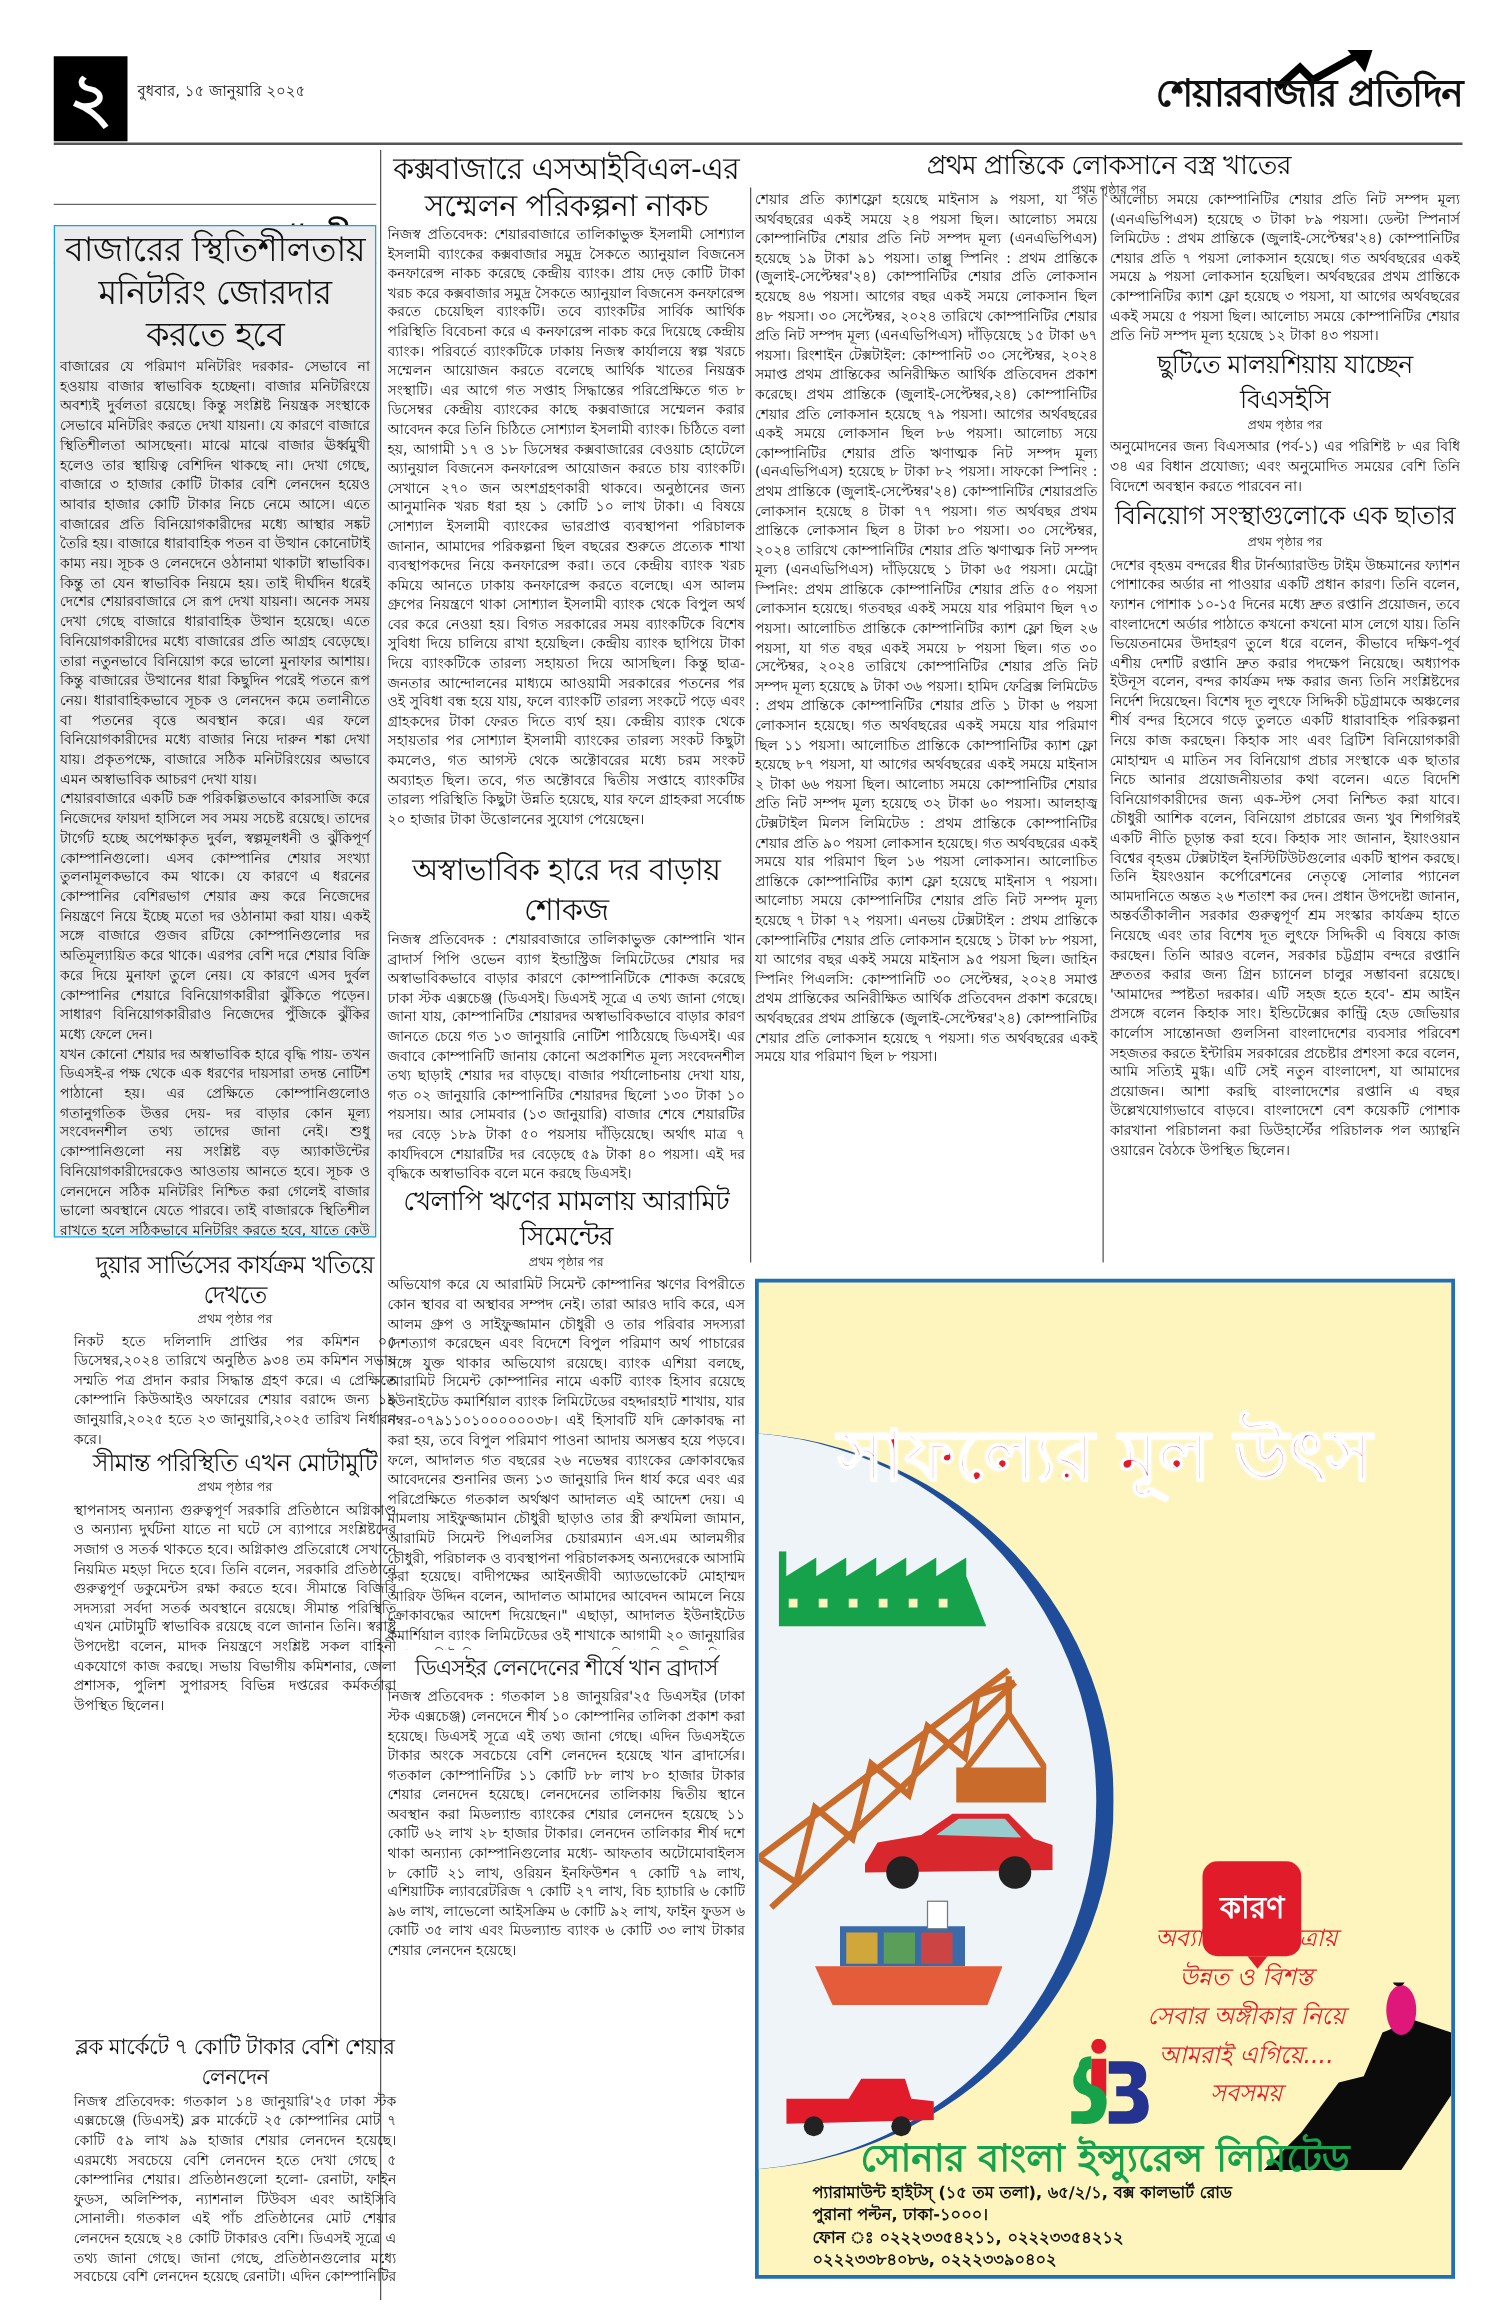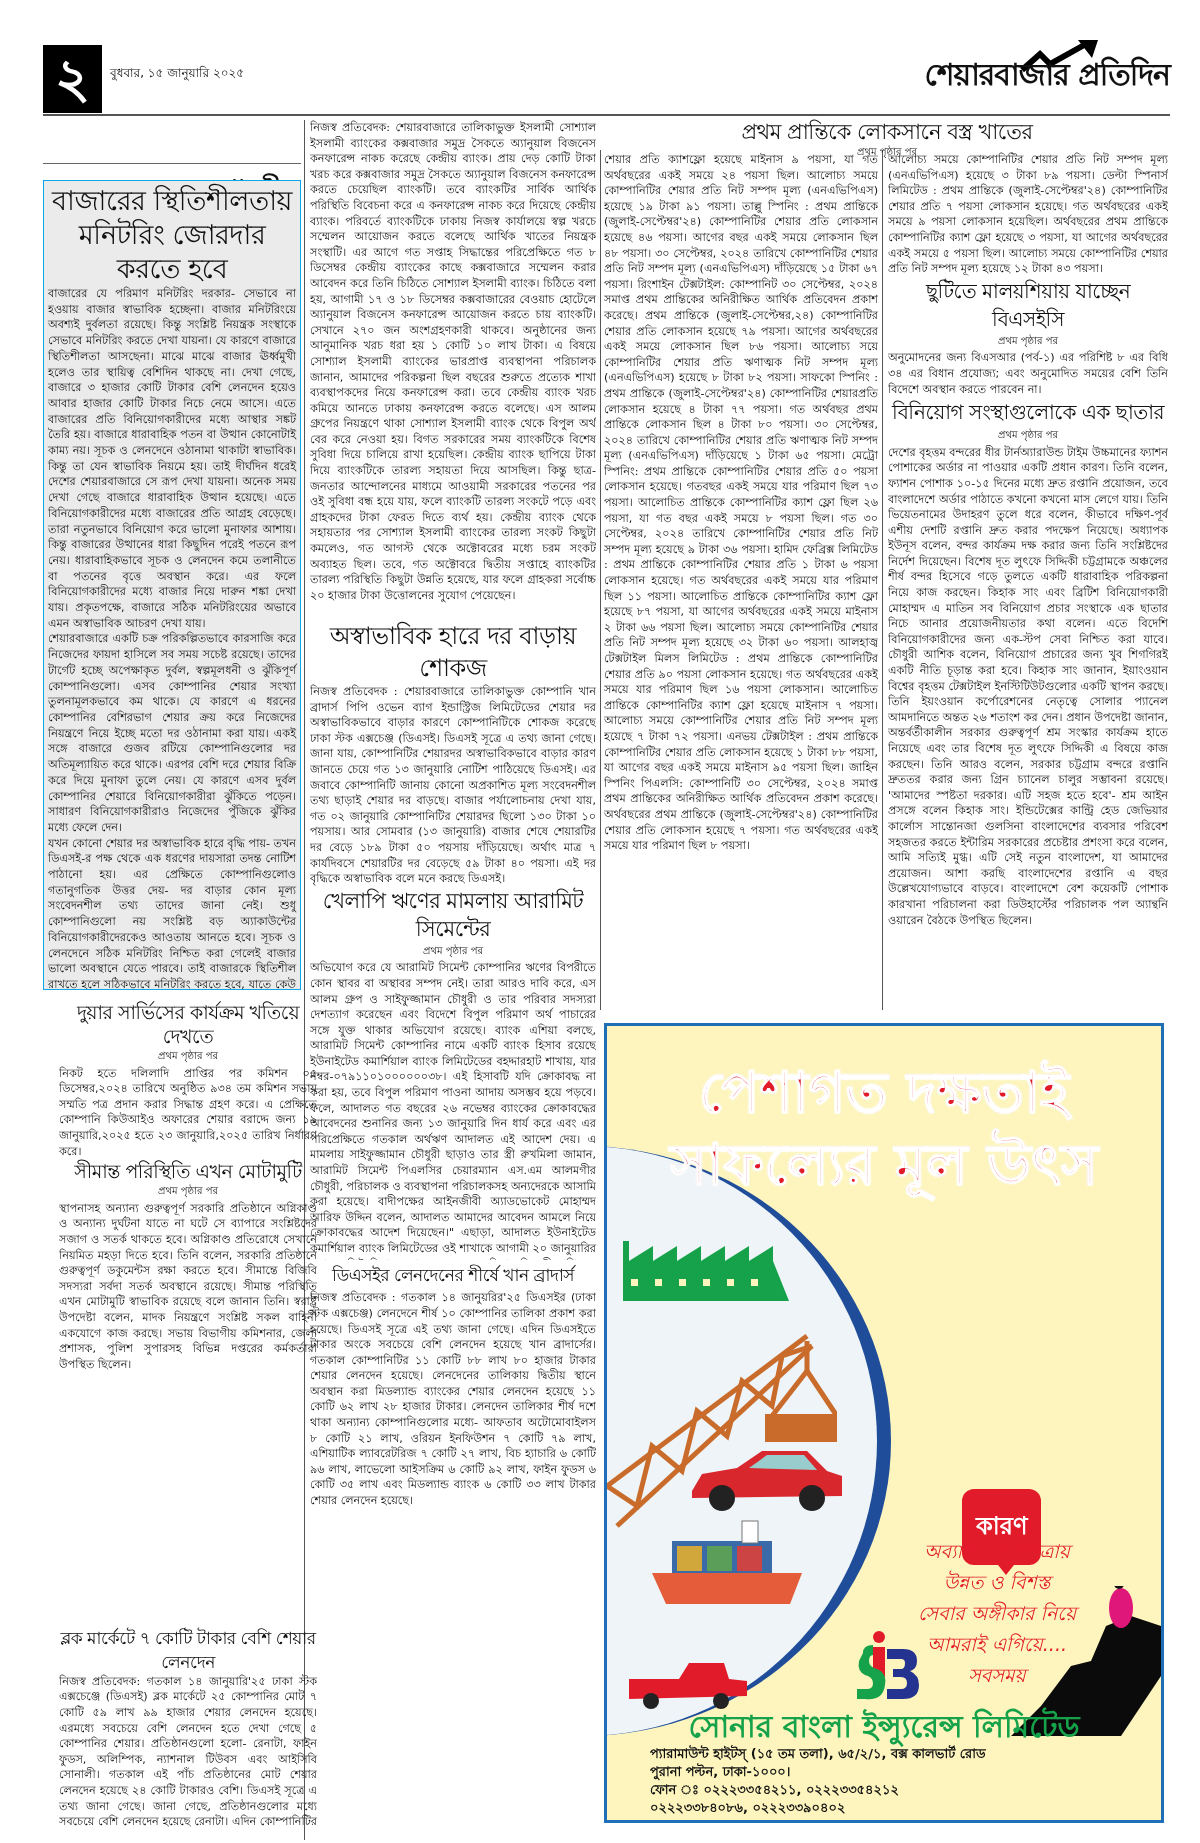--- a/index.html
+++ b/index.html
@@ -78,20 +78,21 @@
     <p style="height:425px;overflow:hidden">স্থাপনাসহ অন্যান্য গুরুত্বপূর্ণ সরকারি প্রতিষ্ঠানে অগ্নিকাণ্ড ও অন্যান্য দুর্ঘটনা যাতে না ঘটে সে ব্যাপারে সংশ্লিষ্টদের সজাগ ও সতর্ক থাকতে হবে। অগ্নিকাণ্ড প্রতিরোধে সেখানে নিয়মিত মহড়া দিতে হবে। তিনি বলেন, সরকারি প্রতিষ্ঠানে গুরুত্বপূর্ণ ডকুমেন্টস রক্ষা করতে হবে। সীমান্তে বিজিবি সদস্যরা সর্বদা সতর্ক অবস্থানে রয়েছে। সীমান্ত পরিস্থিতি এখন মোটামুটি স্বাভাবিক রয়েছে বলে জানান তিনি। স্বরাষ্ট্র উপদেষ্টা বলেন, মাদক নিয়ন্ত্রণে সংশ্লিষ্ট সকল বাহিনী একযোগে কাজ করছে। সভায় বিভাগীয় কমিশনার, জেলা প্রশাসক, পুলিশ সুপারসহ বিভিন্ন দপ্তরের কর্মকর্তারা উপস্থিত ছিলেন।</p>
   </div>
   <div>
     <h3 class="hl" style="font-size:17px;line-height:24px">ব্লক মার্কেটে ৭ কোটি টাকার বেশি শেয়ার লেনদেন</h3>
     <p>নিজস্ব প্রতিবেদক: গতকাল ১৪ জানুয়ারি'২৫ ঢাকা স্টক এক্সচেঞ্জে (ডিএসই) ব্লক মার্কেটে ২৫ কোম্পানির মোট ৭ কোটি ৫৯ লাখ ৯৯ হাজার শেয়ার লেনদেন হয়েছে। এরমধ্যে সবচেয়ে বেশি লেনদেন হতে দেখা গেছে ৫ কোম্পানির শেয়ার। প্রতিষ্ঠানগুলো হলো- রেনাটা, ফাইন ফুডস, অলিম্পিক, ন্যাশনাল টিউবস এবং আইসিবি সোনালী। গতকাল এই পাঁচ প্রতিষ্ঠানের মোট শেয়ার লেনদেন হয়েছে ২৪ কোটি টাকারও বেশি। ডিএসই সূত্রে এ তথ্য জানা গেছে। জানা গেছে, প্রতিষ্ঠানগুলোর মধ্যে সবচেয়ে বেশি লেনদেন হয়েছে রেনাটা। এদিন কোম্পানিটির ৩ কোটি ৬ লাখ টাকার শেয়ার লেনদেন হয়েছে। ফাইন ফুডস ৮৭ লাখ টাকার শেয়ার লেনদেন হয়েছে। আর ৪৫ লাখ টাকার শেয়ার লেনদেন করে তৃতীয় অবস্থানে রয়েছে ন্যাশনাল টিউবস। অন্য প্রতিষ্ঠানগুলোর মধ্যে- অলিম্পিক ৩০ লাখ টাকা এবং আইসিবি সোনালী ২৬ লাখ টাকার শেয়ার লেনদেন হয়েছে।</p>
   </div>
 </div>
 
 <div class="col clip" style="left:310px;top:120px;width:286px;height:1710px;">
   <div>
+    <h2 class="hl" style="font-size:24px;line-height:30px">কক্সবাজারে এসআইবিএল-এর সম্মেলন পরিকল্পনা নাকচ</h2>
     <p style="height:500px;overflow:hidden">নিজস্ব প্রতিবেদক: শেয়ারবাজারে তালিকাভুক্ত ইসলামী সোশ্যাল ইসলামী ব্যাংকের কক্সবাজার সমুদ্র সৈকতে অ্যানুয়াল বিজনেস কনফারেন্স নাকচ করেছে কেন্দ্রীয় ব্যাংক। প্রায় দেড় কোটি টাকা খরচ করে কক্সবাজার সমুদ্র সৈকতে অ্যানুয়াল বিজনেস কনফারেন্স করতে চেয়েছিল ব্যাংকটি। তবে ব্যাংকটির সার্বিক আর্থিক পরিস্থিতি বিবেচনা করে এ কনফারেন্স নাকচ করে দিয়েছে কেন্দ্রীয় ব্যাংক। পরিবর্তে ব্যাংকটিকে ঢাকায় নিজস্ব কার্যালয়ে স্বল্প খরচে সম্মেলন আয়োজন করতে বলেছে আর্থিক খাতের নিয়ন্ত্রক সংস্থাটি। এর আগে গত সপ্তাহ সিদ্ধান্তের পরিপ্রেক্ষিতে গত ৮ ডিসেম্বর কেন্দ্রীয় ব্যাংকের কাছে কক্সবাজারে সম্মেলন করার আবেদন করে তিনি চিঠিতে সোশ্যাল ইসলামী ব্যাংক। চিঠিতে বলা হয়, আগামী ১৭ ও ১৮ ডিসেম্বর কক্সবাজারের বেওয়াচ হোটেলে অ্যানুয়াল বিজনেস কনফারেন্স আয়োজন করতে চায় ব্যাংকটি। সেখানে ২৭০ জন অংশগ্রহণকারী থাকবে। অনুষ্ঠানের জন্য আনুমানিক খরচ ধরা হয় ১ কোটি ১০ লাখ টাকা। এ বিষয়ে সোশ্যাল ইসলামী ব্যাংকের ভারপ্রাপ্ত ব্যবস্থাপনা পরিচালক জানান, আমাদের পরিকল্পনা ছিল বছরের শুরুতে প্রত্যেক শাখা ব্যবস্থাপকদের নিয়ে কনফারেন্স করা। তবে কেন্দ্রীয় ব্যাংক খরচ কমিয়ে আনতে ঢাকায় কনফারেন্স করতে বলেছে। এস আলম গ্রুপের নিয়ন্ত্রণে থাকা সোশ্যাল ইসলামী ব্যাংক থেকে বিপুল অর্থ বের করে নেওয়া হয়। বিগত সরকারের সময় ব্যাংকটিকে বিশেষ সুবিধা দিয়ে চালিয়ে রাখা হয়েছিল। কেন্দ্রীয় ব্যাংক ছাপিয়ে টাকা দিয়ে ব্যাংকটিকে তারল্য সহায়তা দিয়ে আসছিল। কিন্তু ছাত্র-জনতার আন্দোলনের মাধ্যমে আওয়ামী সরকারের পতনের পর ওই সুবিধা বন্ধ হয়ে যায়, ফলে ব্যাংকটি তারল্য সংকটে পড়ে এবং গ্রাহকদের টাকা ফেরত দিতে ব্যর্থ হয়। কেন্দ্রীয় ব্যাংক থেকে সহায়তার পর সোশ্যাল ইসলামী ব্যাংকের তারল্য সংকট কিছুটা কমলেও, গত আগস্ট থেকে অক্টোবরের মধ্যে চরম সংকট অব্যাহত ছিল। তবে, গত অক্টোবরে দ্বিতীয় সপ্তাহে ব্যাংকটির তারল্য পরিস্থিতি কিছুটা উন্নতি হয়েছে, যার ফলে গ্রাহকরা সর্বোচ্চ ২০ হাজার টাকা উত্তোলনের সুযোগ পেয়েছেন।</p>
   </div>
   <div>
     <h2 class="hl" style="font-size:24px;line-height:32px">অস্বাভাবিক হারে দর বাড়ায় শোকজ</h2>
     <p>নিজস্ব প্রতিবেদক : শেয়ারবাজারে তালিকাভুক্ত কোম্পানি খান ব্রাদার্স পিপি ওভেন ব্যাগ ইন্ডাস্ট্রিজ লিমিটেডের শেয়ার দর অস্বাভাবিকভাবে বাড়ার কারণে কোম্পানিটিকে শোকজ করেছে ঢাকা স্টক এক্সচেঞ্জ (ডিএসই। ডিএসই সূত্রে এ তথ্য জানা গেছে। জানা যায়, কোম্পানিটির শেয়ারদর অস্বাভাবিকভাবে বাড়ার কারণ জানতে চেয়ে গত ১৩ জানুয়ারি নোটিশ পাঠিয়েছে ডিএসই। এর জবাবে কোম্পানিটি জানায় কোনো অপ্রকাশিত মূল্য সংবেদনশীল তথ্য ছাড়াই শেয়ার দর বাড়ছে। বাজার পর্যালোচনায় দেখা যায়, গত ০২ জানুয়ারি কোম্পানিটির শেয়ারদর ছিলো ১৩০ টাকা ১০ পয়সায়। আর সোমবার (১৩ জানুয়ারি) বাজার শেষে শেয়ারটির দর বেড়ে ১৮৯ টাকা ৫০ পয়সায় দাঁড়িয়েছে। অর্থাৎ মাত্র ৭ কার্যদিবসে শেয়ারটির দর বেড়েছে ৫৯ টাকা ৪০ পয়সা। এই দর বৃদ্ধিকে অস্বাভাবিক বলে মনে করছে ডিএসই।</p>
   </div>
   <div>
     <h2 class="hl" style="font-size:21px;line-height:28px">খেলাপি ঋণের মামলায় আরামিট সিমেন্টের</h2>
     <div class="sub">প্রথম পৃষ্ঠার পর</div>
     <p style="height:300px;overflow:hidden">অভিযোগ করে যে আরামিট সিমেন্ট কোম্পানির ঋণের বিপরীতে কোন স্থাবর বা অস্থাবর সম্পদ নেই। তারা আরও দাবি করে, এস আলম গ্রুপ ও সাইফুজ্জামান চৌধুরী ও তার পরিবার সদস্যরা দেশত্যাগ করেছেন এবং বিদেশে বিপুল পরিমাণ অর্থ পাচারের সঙ্গে যুক্ত থাকার অভিযোগ রয়েছে। ব্যাংক এশিয়া বলছে, আরামিট সিমেন্ট কোম্পানির নামে একটি ব্যাংক হিসাব রয়েছে ইউনাইটেড কমার্শিয়াল ব্যাংক লিমিটেডের বহদ্দারহাট শাখায়, যার নম্বর-০৭৯১১০১০০০০০০৩৮। এই হিসাবটি যদি ক্রোকাবদ্ধ না করা হয়, তবে বিপুল পরিমাণ পাওনা আদায় অসম্ভব হয়ে পড়বে। ফলে, আদালত গত বছরের ২৬ নভেম্বর ব্যাংকের ক্রোকাবদ্ধের আবেদনের শুনানির জন্য ১৩ জানুয়ারি দিন ধার্য করে এবং এর পরিপ্রেক্ষিতে গতকাল অর্থঋণ আদালত এই আদেশ দেয়। এ মামলায় সাইফুজ্জামান চৌধুরী ছাড়াও তার স্ত্রী রুখমিলা জামান, আরামিট সিমেন্ট পিএলসির চেয়ারম্যান এস.এম আলমগীর চৌধুরী, পরিচালক ও ব্যবস্থাপনা পরিচালকসহ অন্যদেরকে আসামি করা হয়েছে। বাদীপক্ষের আইনজীবী অ্যাডভোকেট মোহাম্মদ আরিফ উদ্দিন বলেন, আদালত আমাদের আবেদন আমলে নিয়ে ক্রোকাবদ্ধের আদেশ দিয়েছেন।" এছাড়া, আদালত ইউনাইটেড কমার্শিয়াল ব্যাংক লিমিটেডের ওই শাখাকে আগামী ২০ জানুয়ারির মধ্যে সংশ্লিষ্ট হিসাবের গত এক বছরের হিসাব বিবরণী দাখিলের নির্দেশ দিয়েছে।</p>
@@ -118,21 +119,20 @@
   </div>
   <div>
     <h3 class="hl" style="font-size:20px;line-height:30px">বিনিয়োগ সংস্থাগুলোকে এক ছাতার</h3>
     <div class="sub">প্রথম পৃষ্ঠার পর</div>
     <p>দেশের বৃহত্তম বন্দরের ধীর টার্নঅ্যারাউন্ড টাইম উচ্চমানের ফ্যাশন পোশাকের অর্ডার না পাওয়ার একটি প্রধান কারণ। তিনি বলেন, ফ্যাশন পোশাক ১০-১৫ দিনের মধ্যে দ্রুত রপ্তানি প্রয়োজন, তবে বাংলাদেশে অর্ডার পাঠাতে কখনো কখনো মাস লেগে যায়। তিনি ভিয়েতনামের উদাহরণ তুলে ধরে বলেন, কীভাবে দক্ষিণ-পূর্ব এশীয় দেশটি রপ্তানি দ্রুত করার পদক্ষেপ নিয়েছে। অধ্যাপক ইউনূস বলেন, বন্দর কার্যক্রম দক্ষ করার জন্য তিনি সংশ্লিষ্টদের নির্দেশ দিয়েছেন। বিশেষ দূত লুৎফে সিদ্দিকী চট্টগ্রামকে অঞ্চলের শীর্ষ বন্দর হিসেবে গড়ে তুলতে একটি ধারাবাহিক পরিকল্পনা নিয়ে কাজ করছেন। কিহাক সাং এবং ব্রিটিশ বিনিয়োগকারী মোহাম্মদ এ মাতিন সব বিনিয়োগ প্রচার সংস্থাকে এক ছাতার নিচে আনার প্রয়োজনীয়তার কথা বলেন। এতে বিদেশি বিনিয়োগকারীদের জন্য এক-স্টপ সেবা নিশ্চিত করা যাবে। চৌধুরী আশিক বলেন, বিনিয়োগ প্রচারের জন্য খুব শিগগিরই একটি নীতি চূড়ান্ত করা হবে। কিহাক সাং জানান, ইয়াংওয়ান বিশ্বের বৃহত্তম টেক্সটাইল ইনস্টিটিউটগুলোর একটি স্থাপন করছে। তিনি ইয়ংওয়ান কর্পোরেশনের নেতৃত্বে সোলার প্যানেল আমদানিতে অন্তত ২৬ শতাংশ কর দেন। প্রধান উপদেষ্টা জানান, অন্তর্বর্তীকালীন সরকার গুরুত্বপূর্ণ শ্রম সংস্কার কার্যক্রম হাতে নিয়েছে এবং তার বিশেষ দূত লুৎফে সিদ্দিকী এ বিষয়ে কাজ করছেন। তিনি আরও বলেন, সরকার চট্টগ্রাম বন্দরে রপ্তানি দ্রুততর করার জন্য গ্রিন চ্যানেল চালুর সম্ভাবনা রয়েছে। 'আমাদের স্পষ্টতা দরকার। এটি সহজ হতে হবে'- শ্রম আইন প্রসঙ্গে বলেন কিহাক সাং। ইন্ডিটেক্সের কান্ট্রি হেড জেভিয়ার কার্লোস সান্তোনজা গুলসিনা বাংলাদেশের ব্যবসার পরিবেশ সহজতর করতে ইন্টারিম সরকারের প্রচেষ্টার প্রশংসা করে বলেন, আমি সত্যিই মুগ্ধ। এটি সেই নতুন বাংলাদেশ, যা আমাদের প্রয়োজন। আশা করছি বাংলাদেশের রপ্তানি এ বছর উল্লেখযোগ্যভাবে বাড়বে। বাংলাদেশে বেশ কয়েকটি পোশাক কারখানা পরিচালনা করা ডিউহার্স্টের পরিচালক পল অ্যান্থনি ওয়ারেন বৈঠকে উপস্থিত ছিলেন।</p>
   </div>
 </div>
 
 <div id="ad" class="abs">
   <div class="circle"></div>
-  <div class="head" style="top:24px">পেশাগত দক্ষতাই</div>
   <div class="head" style="top:96px">সাফল্যের মূল উৎস</div>
 
   <svg class="factory" width="170" height="70" viewBox="0 0 170 70">
     <polygon points="0,60 0,0 6,0 6,20 30,5 30,20 54,5 54,20 78,5 78,20 102,5 102,20 126,5 126,20 150,5 150,20 166,60" fill="#16a24a"></polygon>
     <g fill="#fdf5bd">
         <rect x="8" y="38" width="7" height="7"></rect>
         <rect x="32" y="38" width="7" height="7"></rect>
         <rect x="56" y="38" width="7" height="7"></rect>
         <rect x="80" y="38" width="7" height="7"></rect>
         <rect x="104" y="38" width="7" height="7"></rect>

